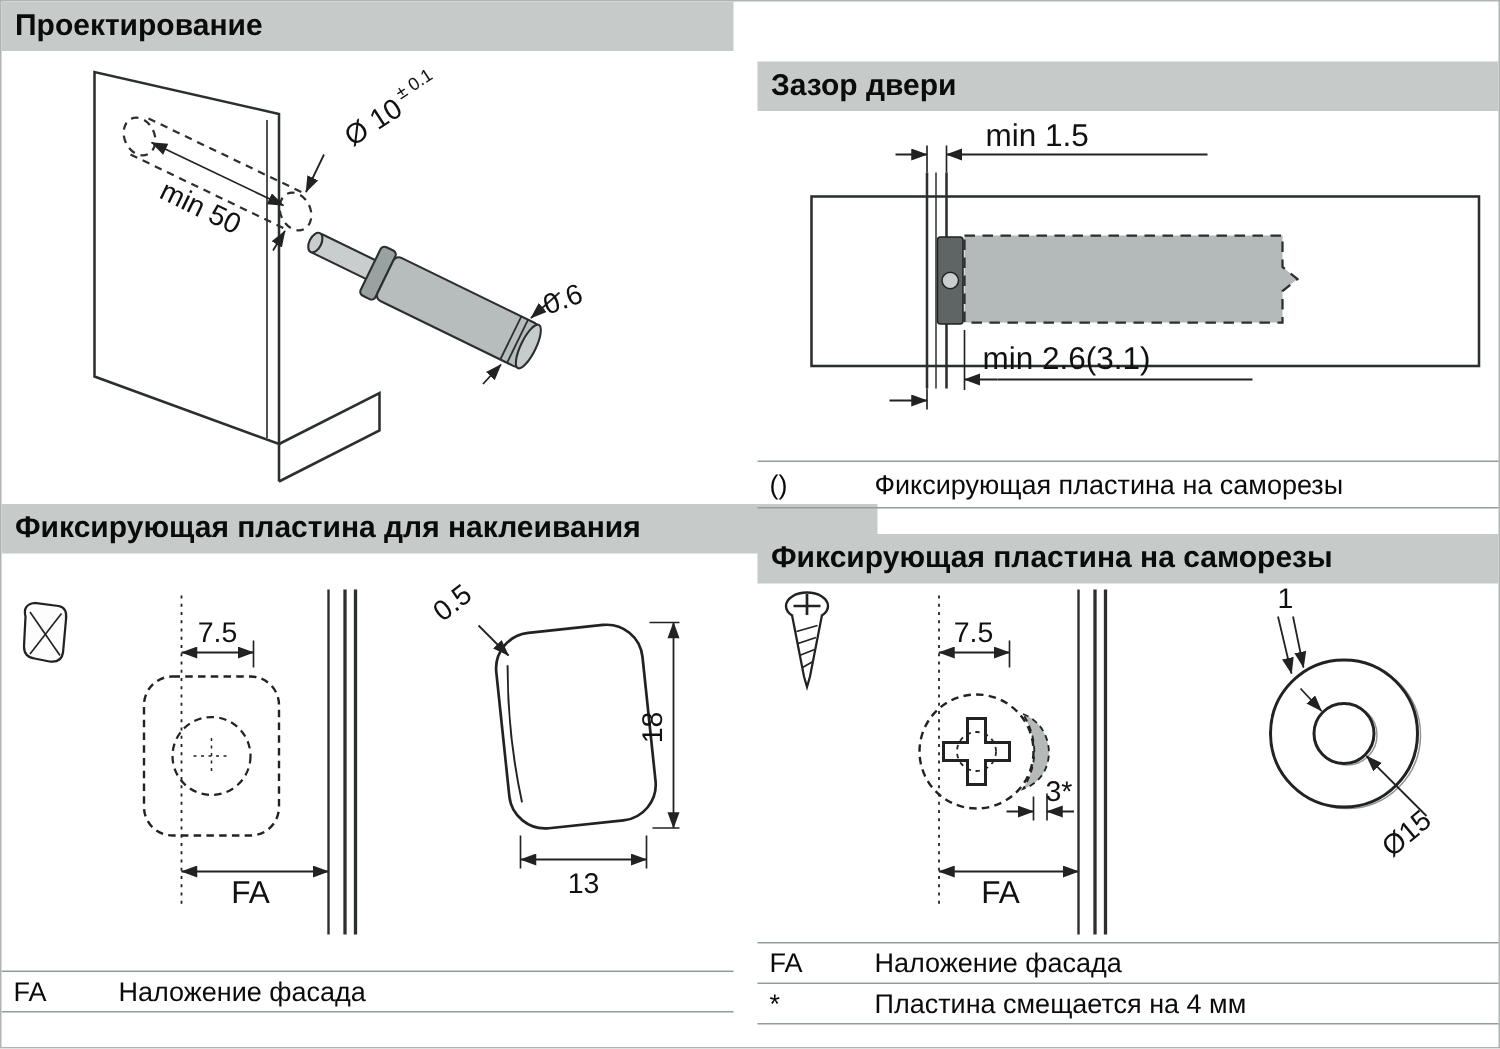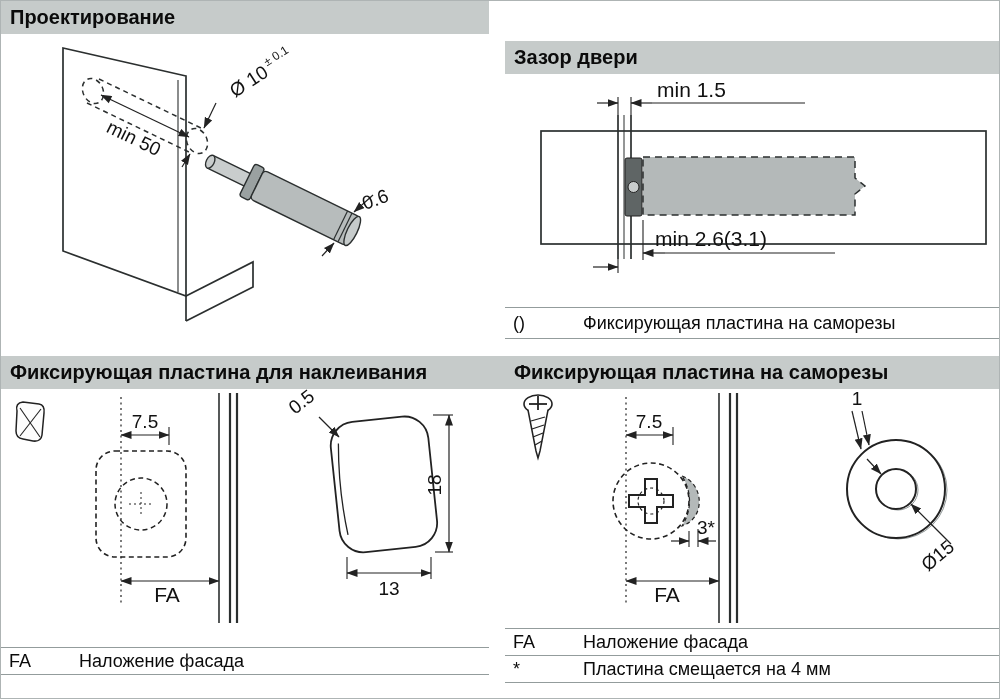--- a/index.html
+++ b/index.html
@@ -25,21 +25,21 @@
   .lkey { flex: 0 0 78px; padding-left: 8px; }
   .lval { flex: 1; }
 </style>
 </head>
 <body>
 
 <div class="page">
 
   <div class="hdr" style="left:0;top:0;width:488px">Проектирование</div>
   <div class="hdr" style="left:504px;top:40px;width:495px">Зазор двери</div>
-  <div class="hdr" style="left:0;top:355px;width:584px">Фиксирующая пластина для наклеивания</div>
+  <div class="hdr" style="left:0;top:335px;width:584px">Фиксирующая пластина для наклеивания</div>
   <div class="hdr" style="left:504px;top:355px;width:495px">Фиксирующая пластина на саморезы</div>
 
   <svg class="draw" style="left:0;top:33px" width="488" height="312" viewBox="0 0 488 312">
     <defs>
       <marker id="pF" markerWidth="12" markerHeight="9" refX="10.5" refY="4" orient="auto" markerUnits="userSpaceOnUse">
           <path d="M0,0 L11,4 L0,8 Z" fill="#222"></path>
         </marker>
       <marker id="pB" markerWidth="12" markerHeight="9" refX="0.5" refY="4" orient="auto" markerUnits="userSpaceOnUse">
           <path d="M11,0 L0,4 L11,8 Z" fill="#222"></path>
         </marker>

